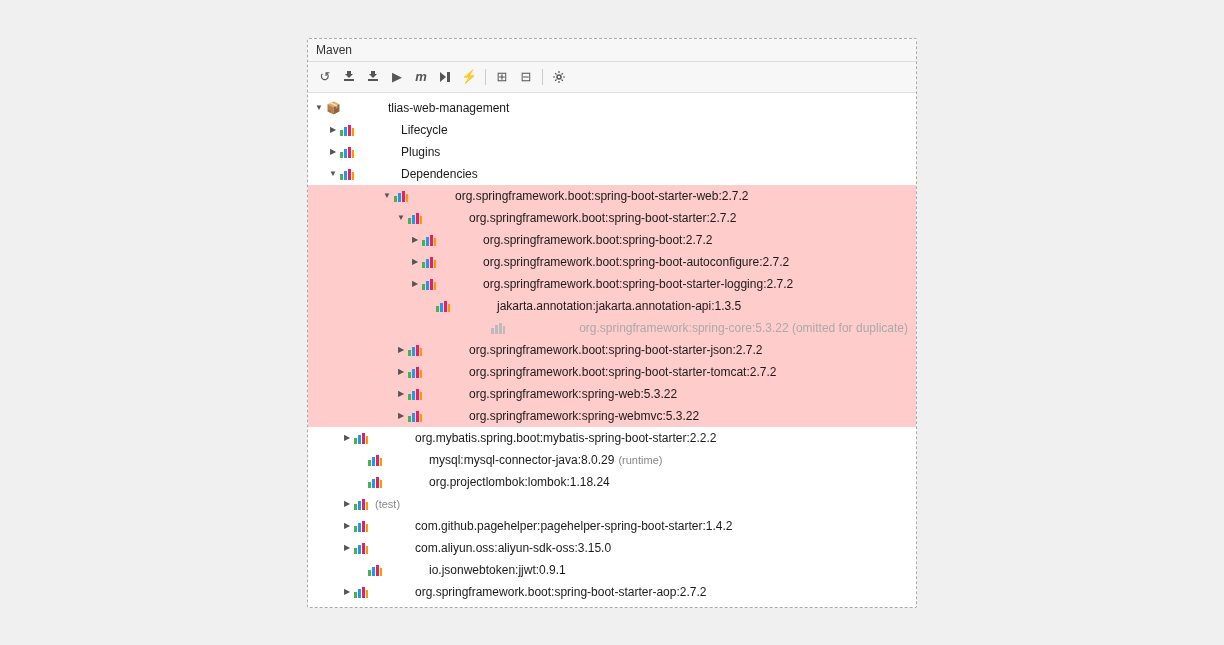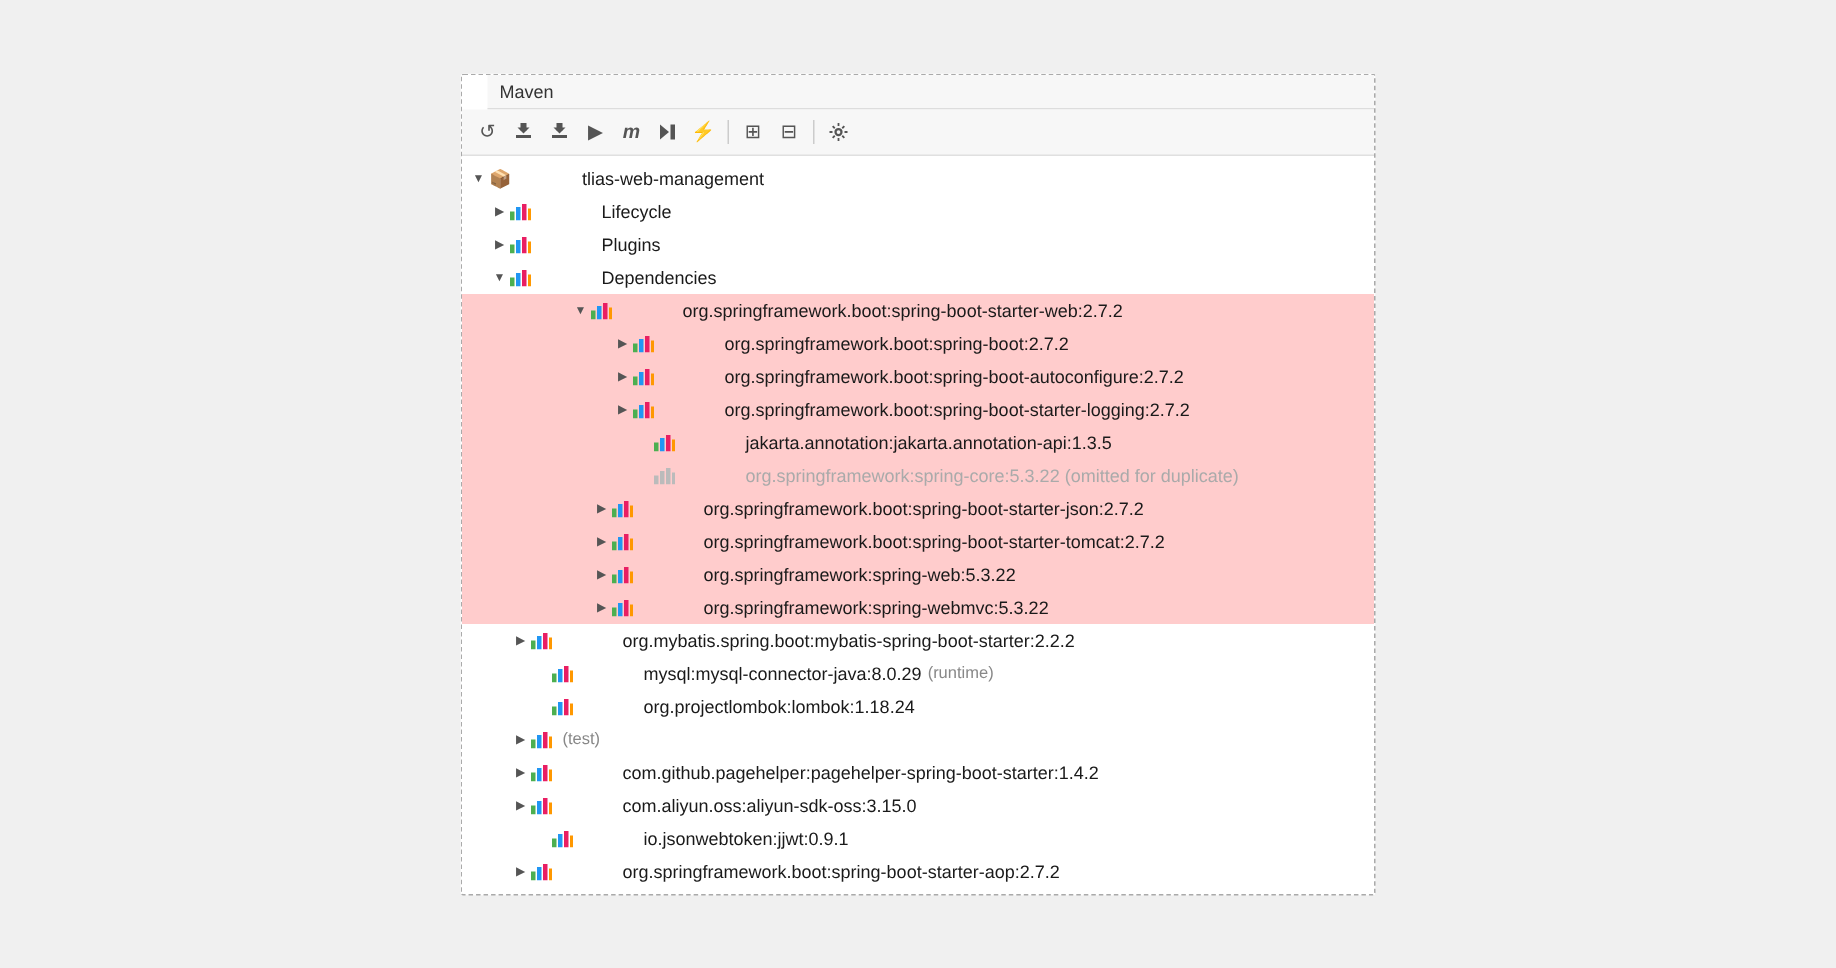--- a/index.html
+++ b/index.html
@@ -21,21 +21,20 @@
       border-radius: 2px;
     }
 
     .panel-title {
       font-size: 12px;
       font-weight: normal;
       color: #333;
       padding: 4px 8px;
       border-bottom: 1px solid #ddd;
       background: #f7f7f7;
-      margin-left: 17px;
     }
 
     .toolbar {
       display: flex;
       align-items: center;
       gap: 2px;
       padding: 4px 6px;
       border-bottom: 1px solid #e0e0e0;
       background: #f7f7f7;
     }
@@ -76,20 +75,21 @@
       user-select: none;
     }
 
     .tree-item.highlighted {
       background: #ffcccc;
       padding-left: 40px;
     }
 
     .tree-item.omitted {
       color: #999;
+      justify-content: space-between;
     }
 
     .indent { display: inline-block; }
     .toggle-arrow {
       display: inline-flex;
       align-items: center;
       justify-content: center;
       width: 14px;
       height: 14px;
       font-size: 8px;
@@ -228,20 +228,33 @@
         <svg width="14" height="12" viewBox="0 0 14 12">
             <rect x="0" y="6" width="3" height="6" fill="#4caf50"></rect>
             <rect x="4" y="3" width="3" height="9" fill="#2196f3"></rect>
             <rect x="8" y="1" width="3" height="11" fill="#e91e63"></rect>
             <rect x="12" y="4" width="2" height="8" fill="#ff9800"></rect>
           </svg>
       </span>
       <span class="item-label">org.springframework.boot:spring-boot-starter-web:2.7.2</span>
     </div>
 
+    <div class="tree-item highlighted">
+      <span class="indent" style="width:46px"></span>
+      <span class="toggle-arrow expanded"></span>
+      <span class="node-icon">
+        <svg width="14" height="12" viewBox="0 0 14 12">
+            <rect x="0" y="6" width="3" height="6" fill="#4caf50"></rect>
+            <rect x="4" y="3" width="3" height="9" fill="#2196f3"></rect>
+            <rect x="8" y="1" width="3" height="11" fill="#e91e63"></rect>
+            <rect x="12" y="4" width="2" height="8" fill="#ff9800"></rect>
+          </svg>
+      </span>
+      <span class="item-label">org.springframework.boot:spring-boot-starter:2.7.2</span>
+    </div>
 
     <div class="tree-item highlighted">
       <span class="indent" style="width:60px"></span>
       <span class="toggle-arrow collapsed"></span>
       <span class="node-icon">
         <svg width="14" height="12" viewBox="0 0 14 12">
             <rect x="0" y="6" width="3" height="6" fill="#4caf50"></rect>
             <rect x="4" y="3" width="3" height="9" fill="#2196f3"></rect>
             <rect x="8" y="1" width="3" height="11" fill="#e91e63"></rect>
             <rect x="12" y="4" width="2" height="8" fill="#ff9800"></rect>

